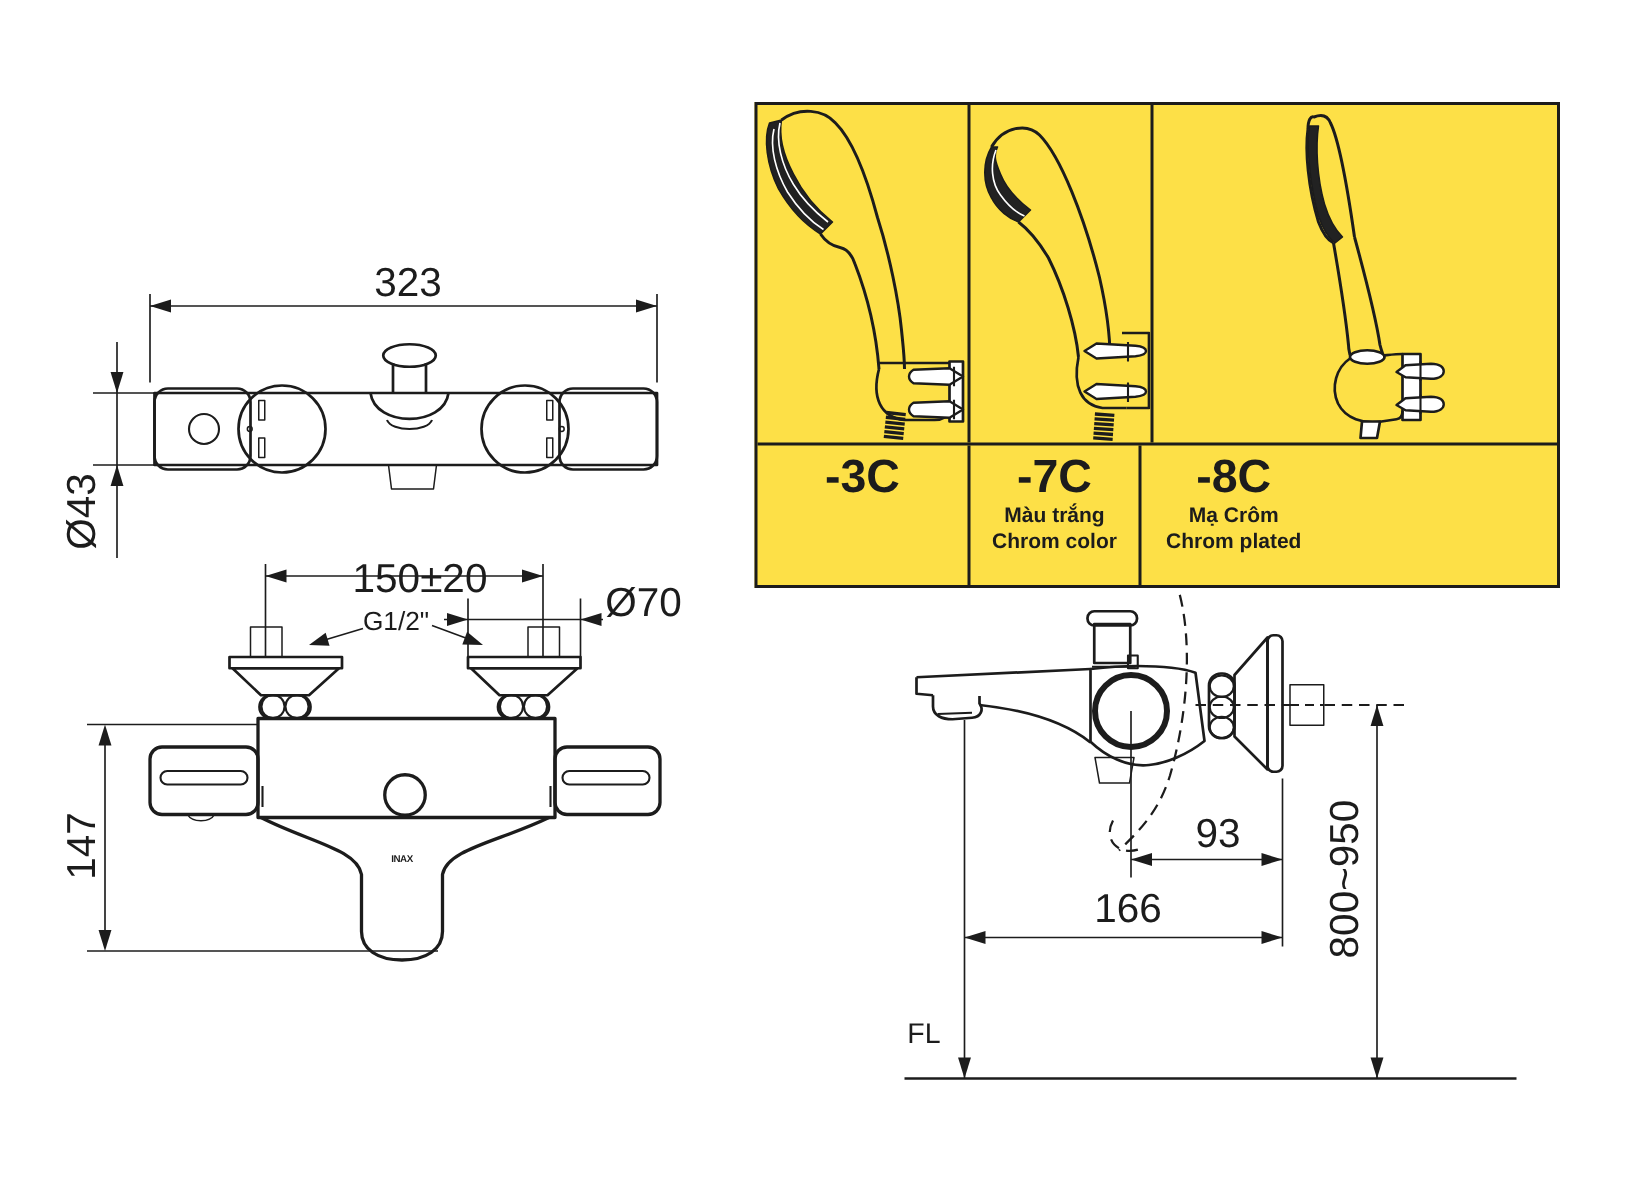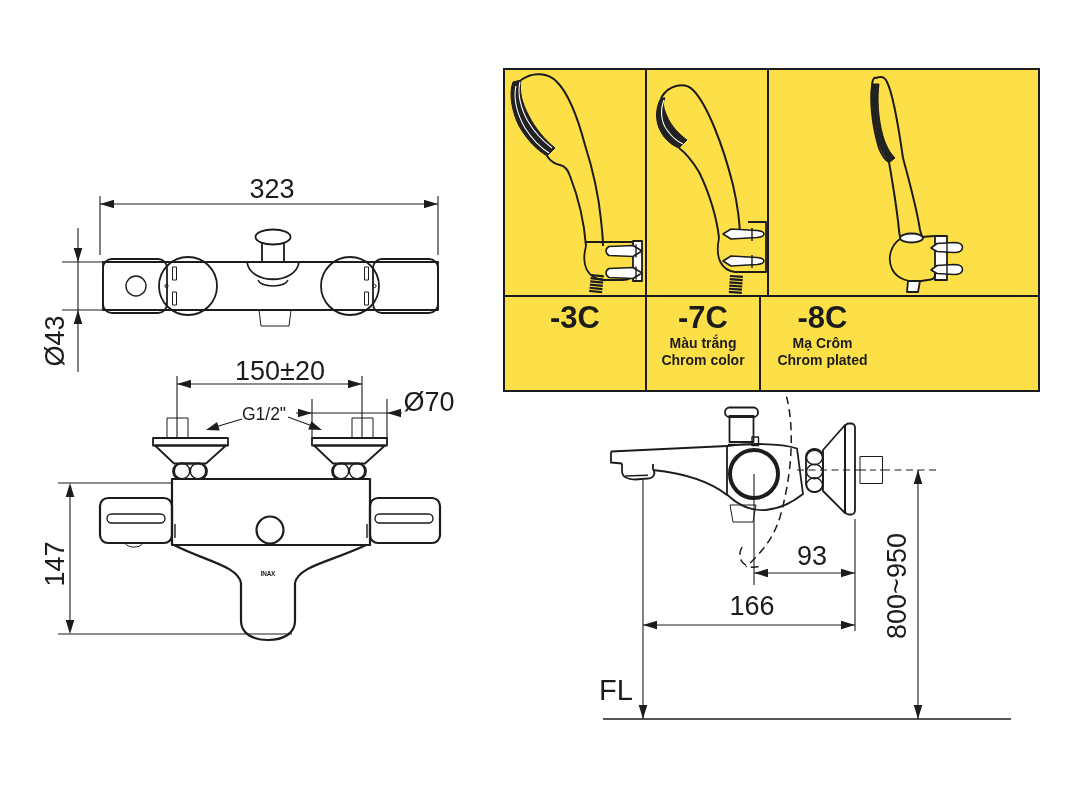--- a/index.html
+++ b/index.html
@@ -24,21 +24,21 @@
   .whitedash{stroke:#ffffff;stroke-width:1.2;stroke-dasharray:6 4;}
   .ring{stroke-width:4;}
   .floorline{stroke:#4a4a4a;stroke-width:1.6;}
 
   .lbl{
     position:absolute;transform:translate(-50%,-50%);
     white-space:nowrap;font-size:27px;line-height:1;color:#1c1c1c;
   }
   .lbl.rot{transform:translate(-50%,-50%) rotate(-90deg);}
   .lbl.small{font-size:17.5px;}
-  .lbl.fl{font-size:29px;}
+  .lbl.fl{font-size:19px;}
   .lbl.logo{font-size:6.5px;font-weight:bold;letter-spacing:-0.3px;}
 
   
   .vtable{
     position:absolute;left:503px;top:48px;width:537px;height:324px;
     border:2px solid #1c1c1c;box-sizing:border-box;background:#fde047;margin-top:20px;
   }
   .vt-top{display:flex;height:225px;border-bottom:2px solid #1c1c1c;}
   .vt-bottom{display:flex;height:93px;}
   .vtc{box-sizing:content-box;overflow:hidden;}
@@ -275,21 +275,21 @@
       <div class="vtc w123 vt-label">
         <div class="code">-8C</div>
         <div class="note">Mạ Crôm</div>
         <div class="note">Chrom plated</div>
       </div>
     </div>
   </div>
 
   <div class="lbl" style="left:272px;top:189px;">323</div>
   <div class="lbl rot" style="left:55px;top:341px;">Ø43</div>
-  <div class="lbl" style="left:280px;top:371px;">150±20</div>
+  <div class="lbl" style="left:280px;top:386px;">150±20</div>
   <div class="lbl" style="left:429px;top:402px;">Ø70</div>
   <div class="lbl small" style="left:264px;top:415px;">G1/2"</div>
   <div class="lbl rot" style="left:55px;top:564px;">147</div>
   <div class="lbl" style="left:812px;top:556px;">93</div>
   <div class="lbl" style="left:752px;top:606px;">166</div>
   <div class="lbl rot" style="left:897px;top:586px;">800~950</div>
   <div class="lbl fl" style="left:616px;top:690px;">FL</div>
   <div class="lbl logo" style="left:268px;top:574px;">INAX</div>
 
 </div>

